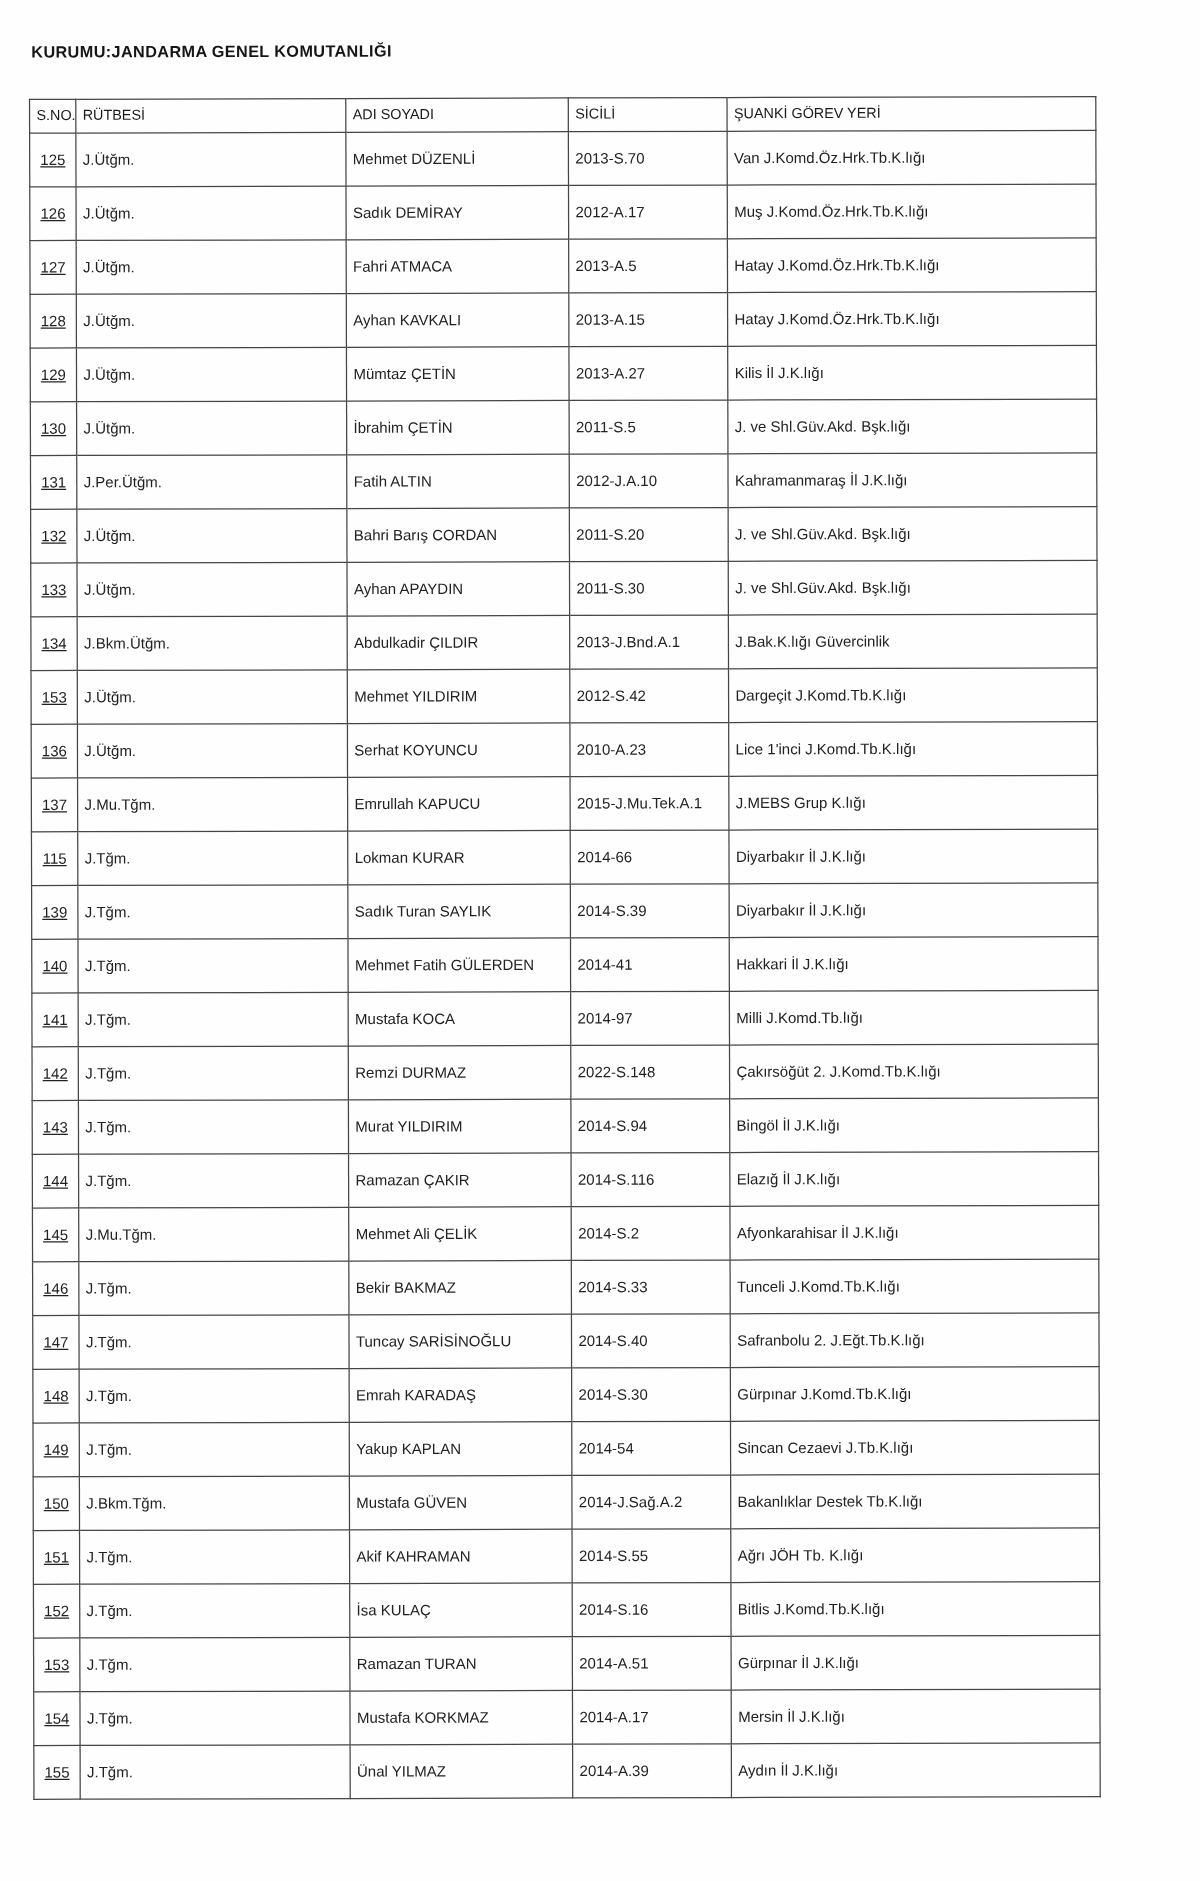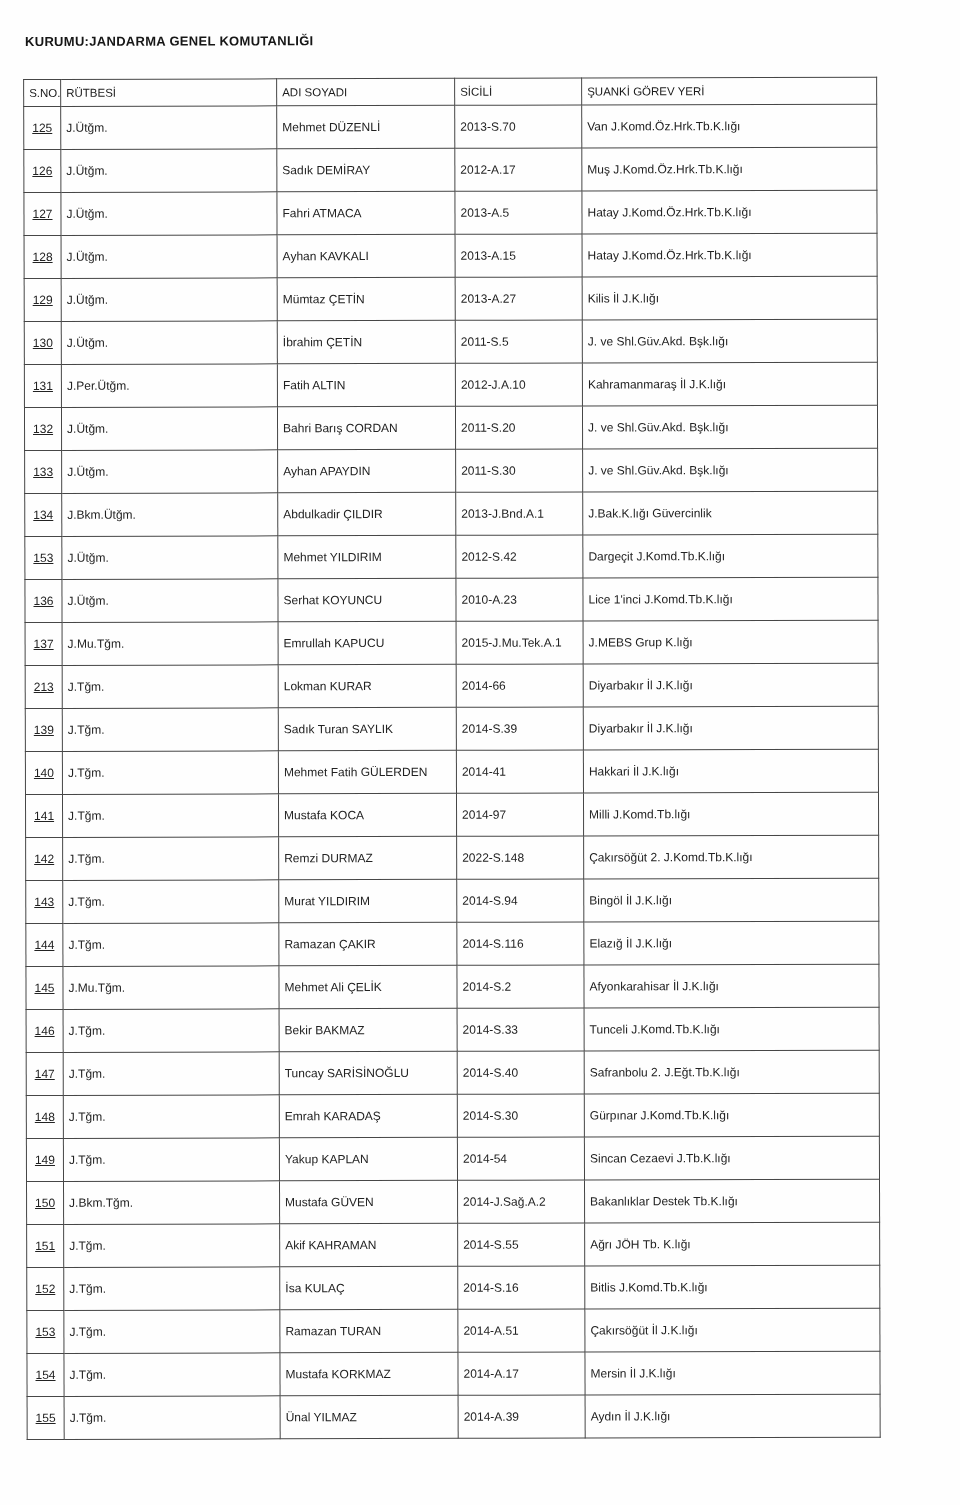--- a/index.html
+++ b/index.html
@@ -179,21 +179,21 @@
             <td class="cell-duty-station">Lice 1'inci J.Komd.Tb.K.lığı</td>
           </tr>
           <tr>
             <td class="cell-sno">137</td>
             <td class="cell-rank">J.Mu.Tğm.</td>
             <td class="cell-name">Emrullah KAPUCU</td>
             <td class="cell-registry">2015-J.Mu.Tek.A.1</td>
             <td class="cell-duty-station">J.MEBS Grup K.lığı</td>
           </tr>
           <tr>
-            <td class="cell-sno">213</td>
+            <td class="cell-sno">115</td>
             <td class="cell-rank">J.Tğm.</td>
             <td class="cell-name">Lokman KURAR</td>
             <td class="cell-registry">2014-66</td>
             <td class="cell-duty-station">Diyarbakır İl J.K.lığı</td>
           </tr>
           <tr>
             <td class="cell-sno">139</td>
             <td class="cell-rank">J.Tğm.</td>
             <td class="cell-name">Sadık Turan SAYLIK</td>
             <td class="cell-registry">2014-S.39</td>
@@ -288,21 +288,21 @@
             <td class="cell-rank">J.Tğm.</td>
             <td class="cell-name">İsa KULAÇ</td>
             <td class="cell-registry">2014-S.16</td>
             <td class="cell-duty-station">Bitlis J.Komd.Tb.K.lığı</td>
           </tr>
           <tr>
             <td class="cell-sno">153</td>
             <td class="cell-rank">J.Tğm.</td>
             <td class="cell-name">Ramazan TURAN</td>
             <td class="cell-registry">2014-A.51</td>
-            <td class="cell-duty-station">Çakırsöğüt İl J.K.lığı</td>
+            <td class="cell-duty-station">Gürpınar İl J.K.lığı</td>
           </tr>
           <tr>
             <td class="cell-sno">154</td>
             <td class="cell-rank">J.Tğm.</td>
             <td class="cell-name">Mustafa KORKMAZ</td>
             <td class="cell-registry">2014-A.17</td>
             <td class="cell-duty-station">Mersin İl J.K.lığı</td>
           </tr>
           <tr>
             <td class="cell-sno">155</td>

